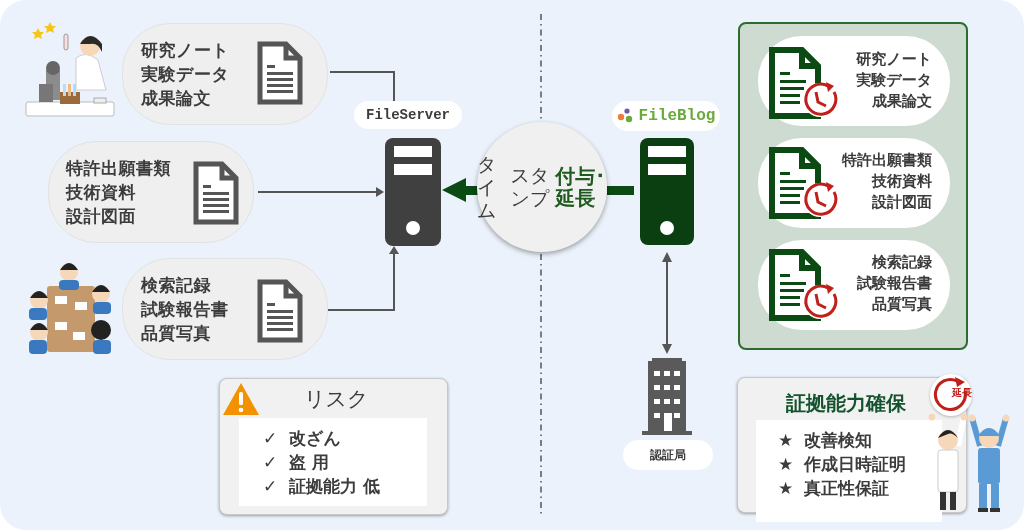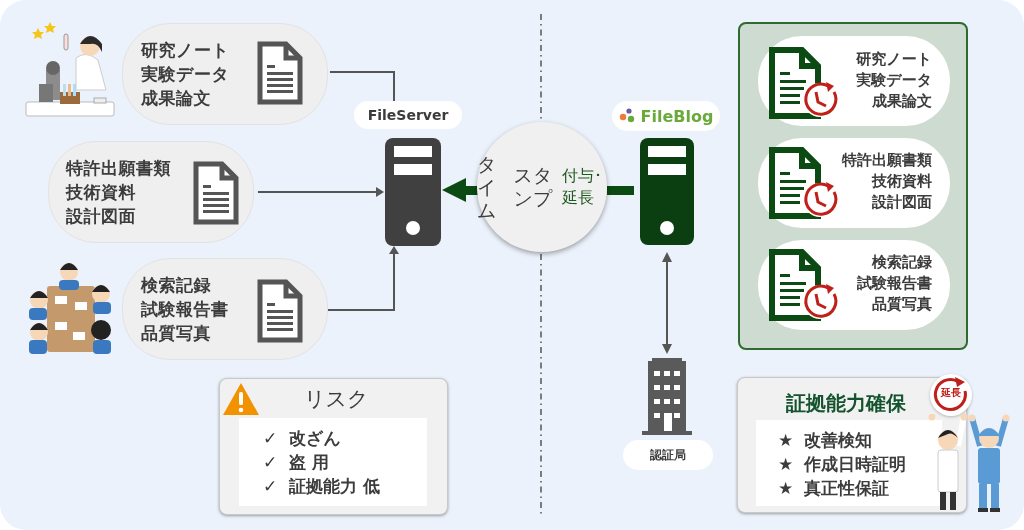--- a/index.html
+++ b/index.html
@@ -14,30 +14,30 @@
     position: absolute; background: #efefef; border: 1px solid #e2e2e2;
     border-radius: 48px;
   }
   .pill-text {
     position: absolute; font-size: 17px; line-height: 24px; color: #3c3c3c;
     white-space: pre-line; font-weight: bold; letter-spacing: 0.5px;
   }
   .label-pill {
     position: absolute; background: #ffffff; border-radius: 16px;
     font-size: 14px; font-weight: bold; color: #3c3c3c;
-    display: flex; align-items: center; justify-content: center;
+    display: flex; align-items: center; justify-content: center; font-family: Liberation Mono, monospace;
   }
   .ts-circle {
     position: absolute; left: 477px; top: 122px; width: 130px; height: 130px;
     border-radius: 50%; background: #f0f0f0;
     box-shadow: 0 2px 5px rgba(0,0,0,0.35);
     display: flex; flex-direction: row; align-items: center; justify-content: center;
   }
   .ts-line1 { font-size: 19px; color: #3c3c3c; line-height: 23px; }
-  .ts-line2 { font-size: 16px; color: #1e5a1e; font-weight: normal; line-height: 22px; }
+  .ts-line2 { font-size: 20px; color: #1e5a1e; font-weight: bold; line-height: 22px; }
   .green-panel {
     position: absolute; left: 738px; top: 22px; width: 230px; height: 328px;
     background: #cddbd0; border: 2px solid #2e6b2e; border-radius: 8px;
   }
   .white-pill {
     position: absolute; background: #ffffff; border-radius: 44px;
   }
   .wp-text {
     position: absolute; right: 18px; text-align: right; font-size: 15px; line-height: 21px;
     color: #3c3c3c; white-space: pre-line; font-weight: bold;
@@ -283,33 +283,33 @@
     <div class="abs" style="left:84px;top:6px;font-size:21px;color:#3c3c3c">リスク</div>
     <div class="box-inner" style="left:19px;top:39px;width:188px;height:88px;padding:8px 0 8px 24px">
       <div class="list-item"><span class="mark">✓</span><span>改ざん</span></div>
       <div class="list-item"><span class="mark">✓</span><span>盗 用</span></div>
       <div class="list-item"><span class="mark">✓</span><span>証拠能力 低</span></div>
     </div>
   </div>
 
   <div class="box" style="left:737px;top:377px;width:230px;height:136px">
     <div class="abs" style="left:48px;top:12px;font-size:20px;font-weight:bold;color:#14532d">証拠能力確保</div>
-    <div class="box-inner" style="left:18px;top:42px;width:186px;height:86px;padding:8px 0 0 22px">
+    <div class="box-inner" style="left:18px;top:42px;width:186px;height:102px;padding:8px 0 0 22px">
       <div class="list-item"><span class="mark">★</span><span>改善検知</span></div>
       <div class="list-item"><span class="mark">★</span><span>作成日時証明</span></div>
       <div class="list-item"><span class="mark">★</span><span>真正性保証</span></div>
     </div>
   </div>
 
   <div class="abs" style="left:930px;top:374px;width:42px;height:42px;border-radius:50%;background:#fff;box-shadow:0 1px 3px rgba(0,0,0,0.25)">
     <svg class="abs" style="left:3px;top:3px" width="36" height="36" viewBox="0 0 36 36">
       <path d="M32 14 A15 15 0 1 1 24 4" fill="none" stroke="#c0201a" stroke-width="3"></path>
       <polygon points="22,0 32,5 24,10" fill="#c0201a"></polygon>
     </svg>
-    <div class="abs" style="left:0;top:12px;width:42px;text-align:center;font-size:10px;font-weight:bold;color:#c0201a">延長</div>
+    <div class="abs" style="left:0;top:12px;width:42px;text-align:right;font-size:10px;font-weight:bold;color:#c0201a">延長</div>
   </div>
 
   <svg class="abs" style="left:928px;top:414px" width="84" height="100" viewBox="0 0 84 100">
 
     <path d="M4 2 l6 30" stroke="#fff" stroke-width="6"></path>
       <path d="M36 2 l-6 30" stroke="#fff" stroke-width="6"></path>
     <circle cx="4" cy="3" r="3.5" fill="#f6d7b8"></circle>
       <circle cx="36" cy="3" r="3.5" fill="#f6d7b8"></circle>
     <circle cx="20" cy="26" r="10" fill="#f6d7b8"></circle>
       <path d="M10 24 q10 -16 20 0 q-6 -6 -10 -4z" fill="#222"></path>

